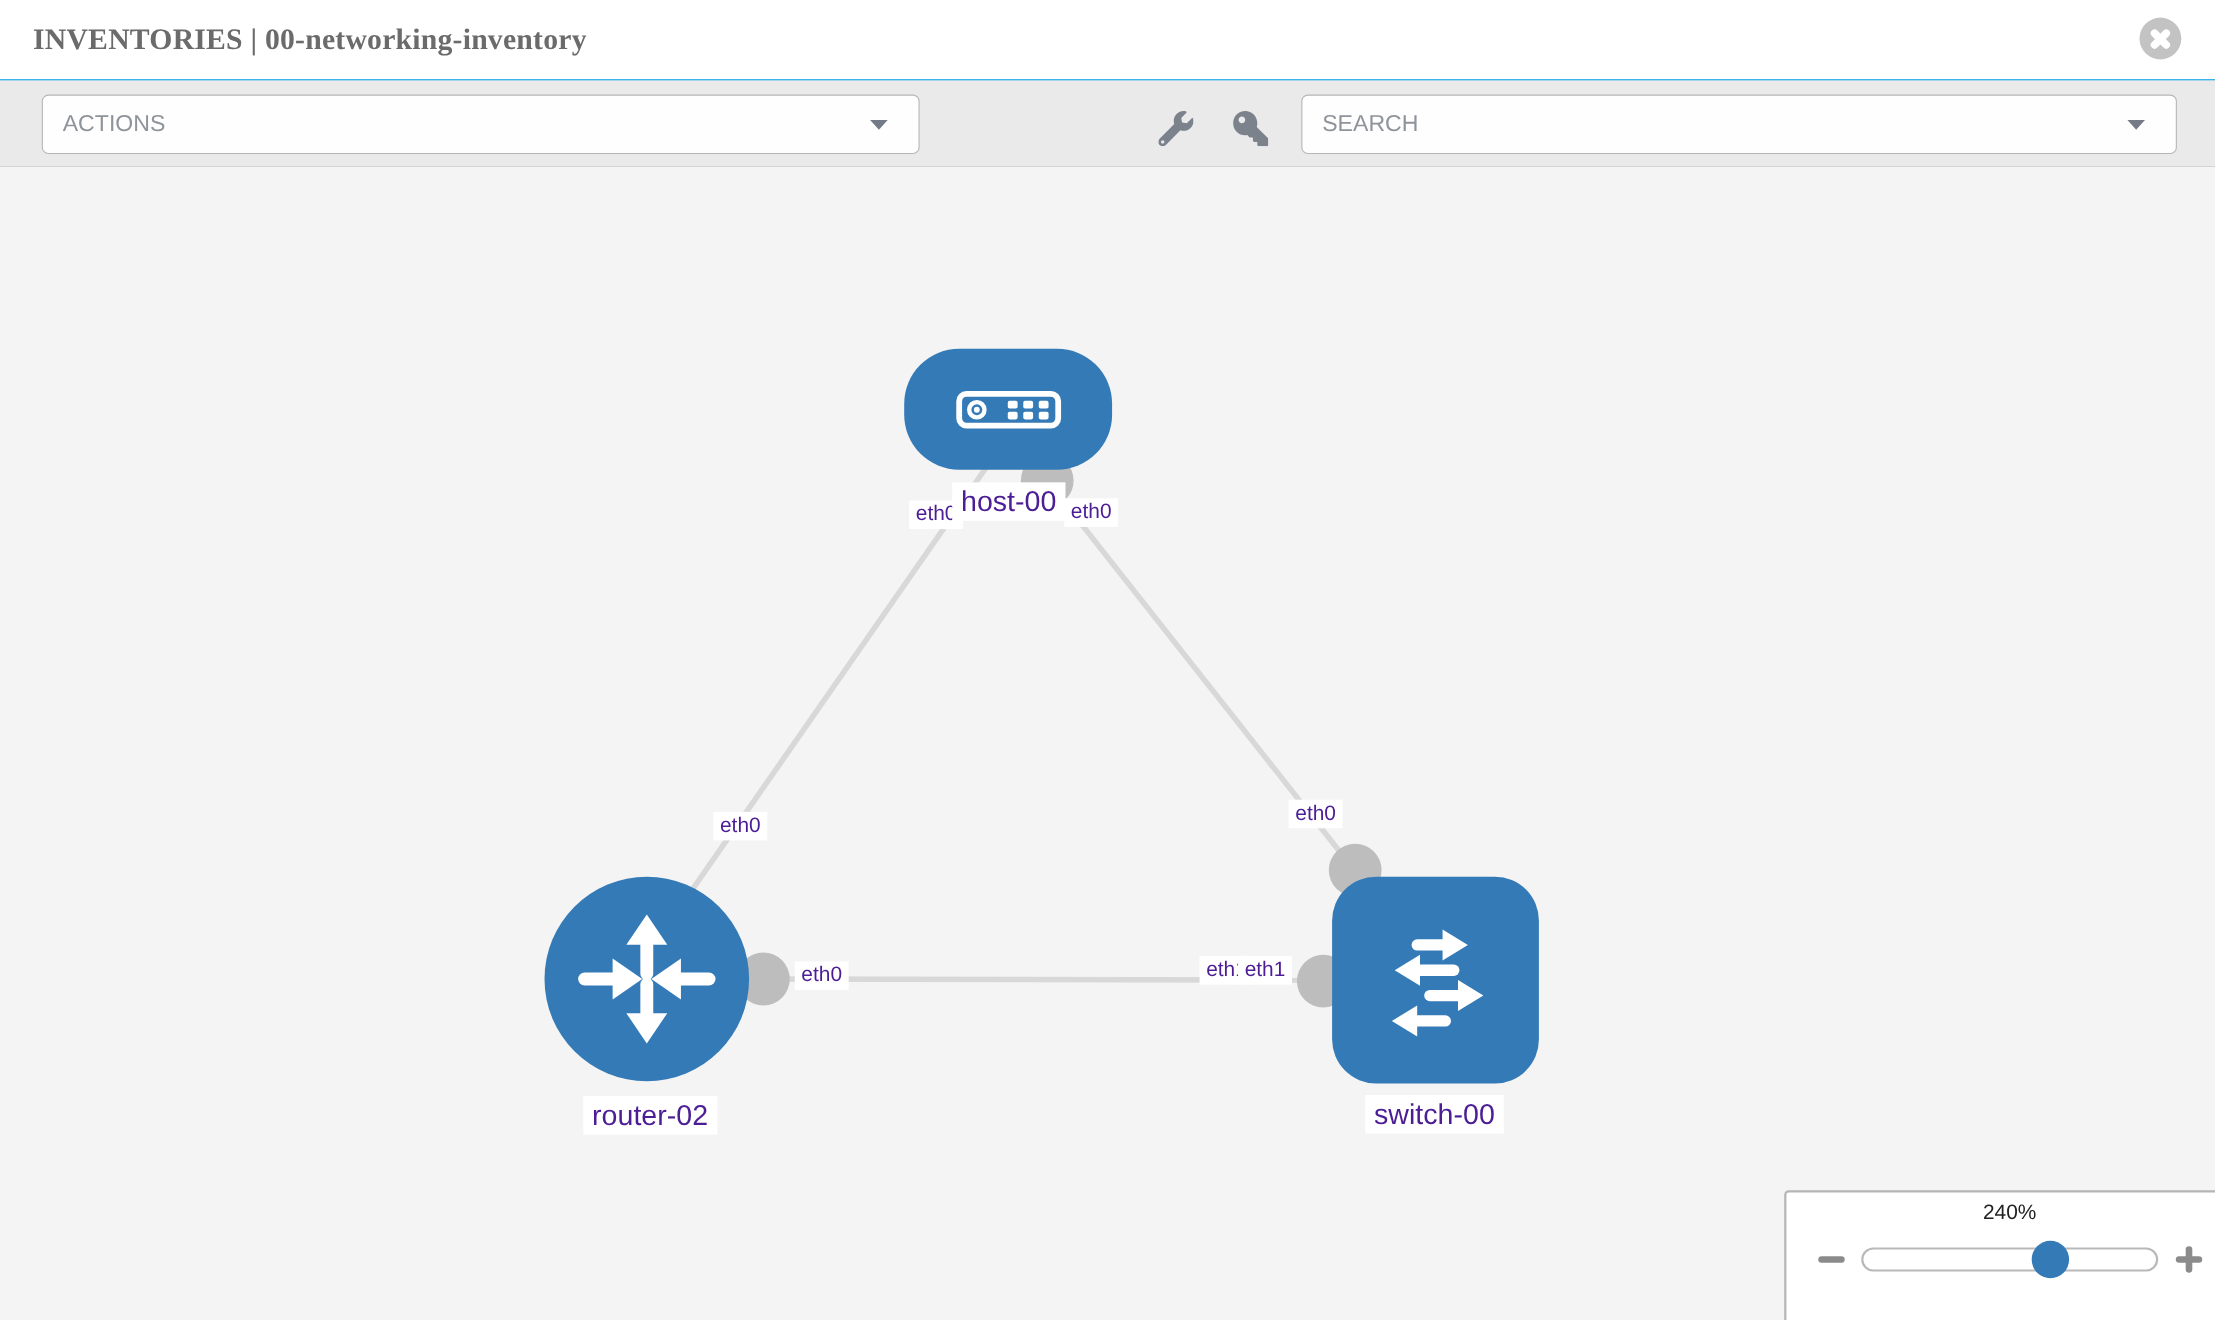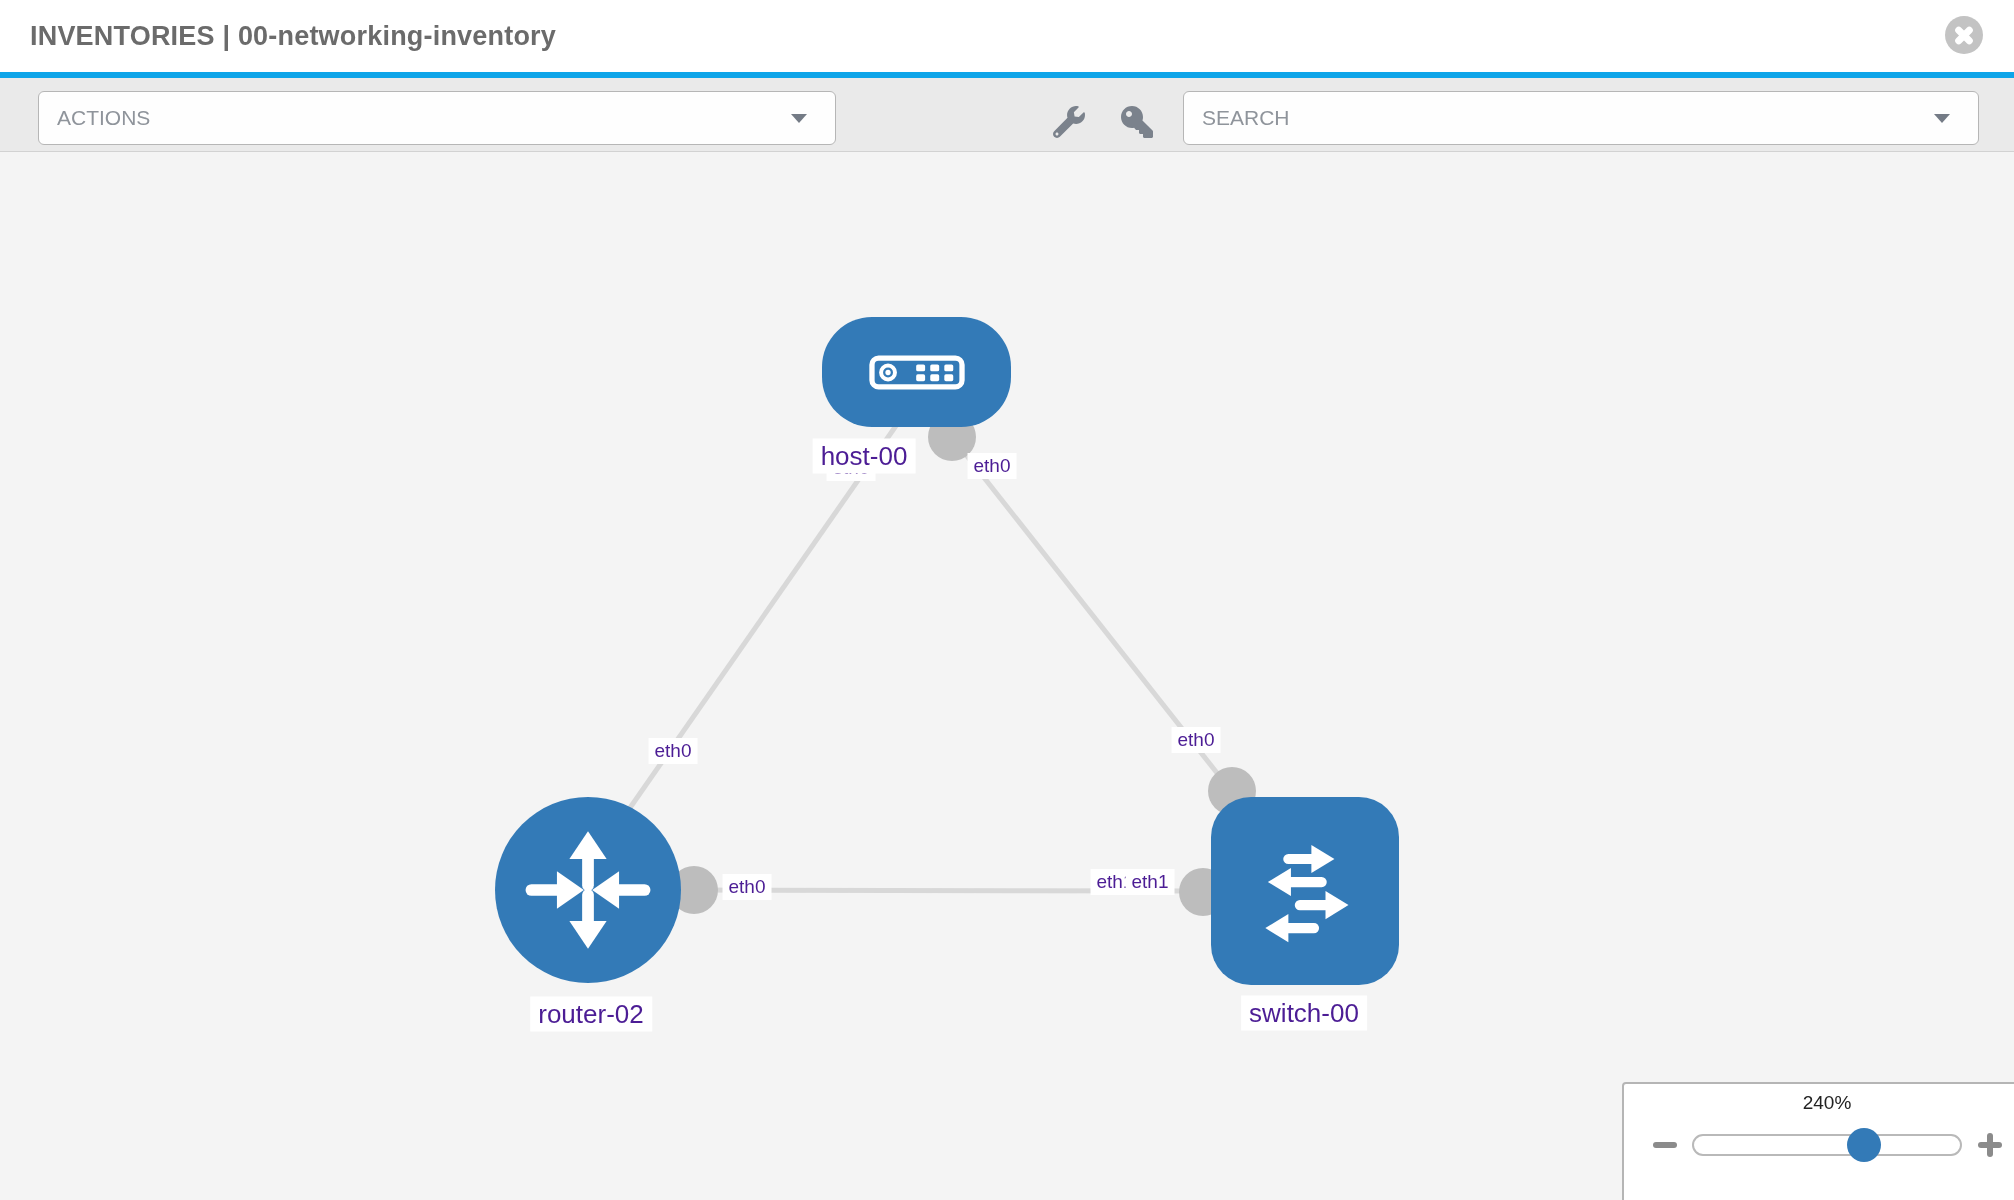--- a/index.html
+++ b/index.html
@@ -1,33 +1,33 @@
 <!DOCTYPE html>
 <html><head>
 <meta charset="utf-8">
 <style>
   * { margin:0; padding:0; box-sizing:border-box; }
   html,body { width:2014px; height:1200px; overflow:hidden; background:#fff;
               font-family:"Liberation Sans", sans-serif; }
   .stage { position:relative; width:2014px; height:1200px; }
 
   
-  .app-header { position:absolute; left:0; top:0; width:2014px; height:72px; background:#ffffff; }
+  .app-header { position:absolute; left:0; top:0; width:2014px; height:72px; background:#ffffff;font-family:Liberation Serif, serif; }
   .page-title { position:absolute; left:30px; top:50%; transform:translateY(-50%);
                 font-size:27px; font-weight:bold; color:#6b6b6b; letter-spacing:.2px; }
   .close-btn { position:absolute; left:1945px; top:16px; width:38px; height:38px;
                border-radius:50%; background:#c3c3c3; cursor:pointer; }
   .close-btn::before, .close-btn::after { content:""; position:absolute; left:8px; top:15.5px;
                width:22px; height:7px; border-radius:3.5px; background:#fff; }
   .close-btn::before { transform:rotate(45deg); }
   .close-btn::after  { transform:rotate(-45deg); }
 
   
   .toolbar { position:absolute; left:0; top:72px; width:2014px; height:80px; background:#eaeaea;
-             border-top:6px solid #0ea5e9; border-bottom:1px solid #d2d2d2; }
+             border-top:1px solid #0ea5e9; border-bottom:1px solid #d2d2d2; }
   .dd { position:absolute; top:13px; height:54px; background:#fefefe; border:1px solid #b6b6b6;
         border-radius:6px; cursor:pointer; }
   .dd-actions { left:38px;  width:798px; }
   .dd-search  { left:1183px; width:796px; }
   .dd-label { position:absolute; left:18px; top:50%; transform:translateY(-50%);
               font-size:21px; color:#8f949b; }
   .caret { position:absolute; right:28px; top:50%; margin-top:-4px; width:0; height:0;
            border-left:8px solid transparent; border-right:8px solid transparent;
            border-top:9px solid #747b86; }
   .tool-icon-btn { position:absolute; top:28px; width:32px; height:32px; cursor:pointer; }
@@ -155,21 +155,21 @@
         </g>
         <polygon points="73,25 55,14 55,36" fill="#fff"></polygon>
         <polygon points="21,43 39,32 39,54" fill="#fff"></polygon>
         <polygon points="84,61 66,50 66,72" fill="#fff"></polygon>
         <polygon points="19,79 37,68 37,90" fill="#fff"></polygon>
       </svg>
     </div>
 
     <div class="nlabel nlabel-small" style="left:851px;  top:316px;">eth0</div>
     <div class="nlabel nlabel-small" style="left:992px;  top:314px;">eth0</div>
-    <div class="nlabel nlabel-big" style="left:864px;  top:304px;">host-00</div>
+    <div class="nlabel nlabel-big" style="left:917px;  top:304px;">host-00</div>
 
     <div class="nlabel nlabel-small" style="left:673px;  top:599px;">eth0</div>
     <div class="nlabel nlabel-small" style="left:1196px; top:588px;">eth0</div>
     <div class="nlabel nlabel-small" style="left:747px;  top:735px;">eth0</div>
     <div class="nlabel nlabel-small" style="left:1115px; top:730px;">eth1</div>
     <div class="nlabel nlabel-small" style="left:1150px; top:730px;">eth1</div>
 
     <div class="nlabel nlabel-big" style="left:591px;  top:862px;">router-02</div>
     <div class="nlabel nlabel-big" style="left:1304px; top:861px;">switch-00</div>
   </div>

